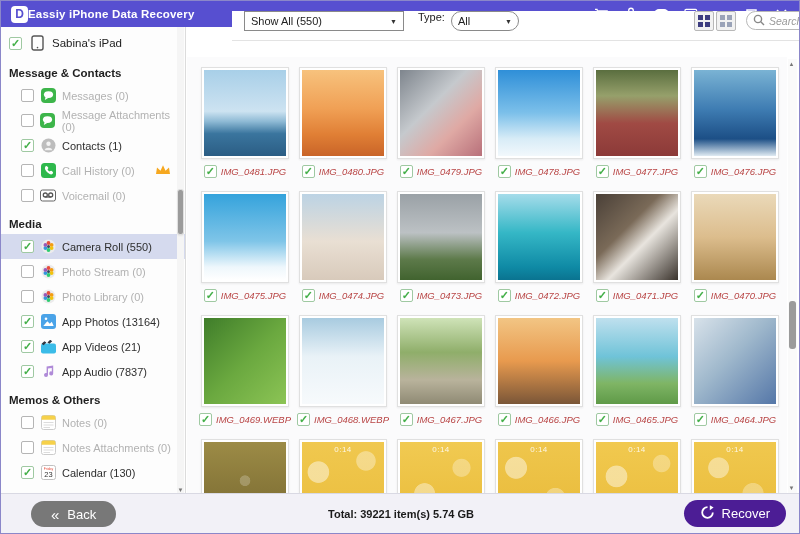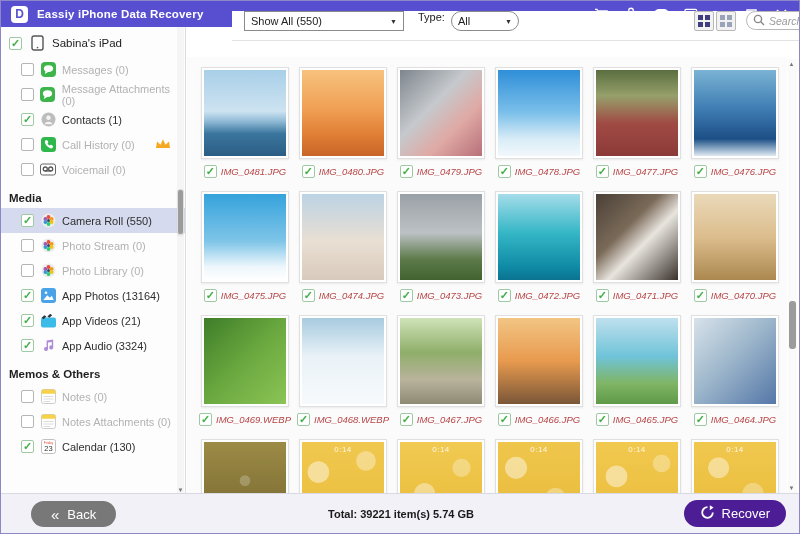--- a/index.html
+++ b/index.html
@@ -6,21 +6,21 @@
   html,body { width:800px; height:534px; }
   body { font-family:"Liberation Sans", sans-serif; position:relative; width:800px; height:534px;
          background:#fff; overflow:hidden; border:1px solid #8b87c9; }
 
   
   .titlebar { position:absolute; left:0; top:0; width:800px; height:26px; background:#574fd0;
               display:flex; align-items:center; }
   .logo { width:17px; height:17px; background:#fff; border-radius:4px; margin-left:10px;
           display:flex; align-items:center; justify-content:center;
           color:#574fd0; font-weight:bold; font-size:12px; }
-  .app-title { color:#fff; font-weight:bold; font-size:11.5px; margin-left:9px; letter-spacing:.2px; }
+  .app-title { color:#fff; font-weight:bold; font-size:11.5px; letter-spacing:.2px; }
   .tb-icons { margin-left:auto; display:flex; align-items:center; gap:14px; padding-right:12px; }
   .tb-btn { width:16px; height:16px; display:flex; align-items:center; justify-content:center; cursor:pointer; }
 
   
   .sidebar { position:absolute; left:0; top:26px; width:185px; height:468px; background:#fdfdfd;
              border-right:1px solid #dcdcdc; font-size:11px; overflow:hidden; }
   .device-row { display:flex; align-items:center; gap:7px; padding:8px 0 6px 8px; }
   .device-label { font-size:11.5px; color:#222; }
   .section-title { font-size:11.5px; font-weight:bold; color:#1f1f1f; padding:10px 0 4px 8px; }
   .side-item { height:25px; display:flex; align-items:center; gap:6px; padding-left:20px; cursor:pointer; position:relative; }
@@ -153,20 +153,21 @@
     <span class="icon-box">
       <svg width="13" height="16">
           <rect x="1" y="1" width="11" height="14" rx="2" fill="none" stroke="#555" stroke-width="1.4"></rect>
           <circle cx="6.5" cy="12.6" r="0.8" fill="#555"></circle>
         </svg>
     </span>
     <span class="device-label">Sabina's iPad</span>
   </div>
   <div id="sidebar-sections">
   <div class="section">
+    <div class="section-title">Message &amp; Contacts</div>
     <div class="section-items">
   <div class="side-item disabled">
     <span class="cb">✓</span>
     <span class="icon-box js-icon">
               <svg width="15" height="15">
                 <rect width="15" height="15" rx="4" fill="#3db54a"></rect>
                 <ellipse cx="7.5" cy="6.6" rx="4.6" ry="3.4" fill="#fff"></ellipse>
                 <path d="M4.6 8.8 L3.8 12 L7.6 9.8 Z" fill="#fff"></path>
               </svg>
             </span>
@@ -314,21 +315,21 @@
 
   </div>
 
   <div class="side-item">
     <span class="cb checked">✓</span>
     <span class="icon-box js-icon">
               <svg width="15" height="15">
                 <path d="M5.6 2.6 L12.2 1.6 L12.2 9.4 a2 2 0 1 1 -1.4 -1.9 L10.8 3.9 L7 4.5 L7 11 a2 2 0 1 1 -1.4 -1.9 Z" fill="#b08bd8"></path>
               </svg>
             </span>
-    <span class="lbl">App Audio (3324)</span>
+    <span class="lbl">App Audio (7837)</span>
 
   </div>
 </div>
   </div>
 
   <div class="section">
     <div class="section-title">Memos &amp; Others</div>
     <div class="section-items">
   <div class="side-item disabled">
     <span class="cb">✓</span>

